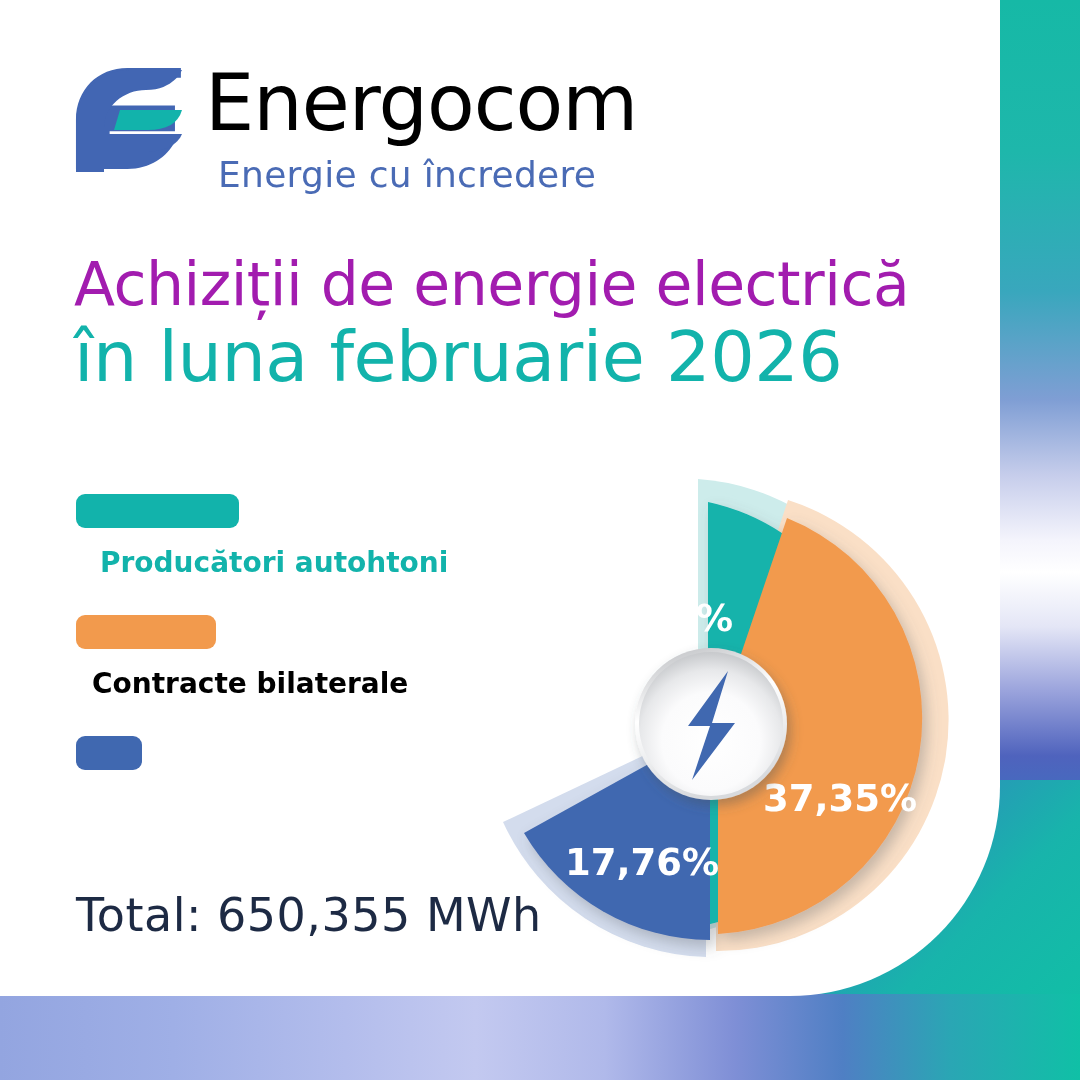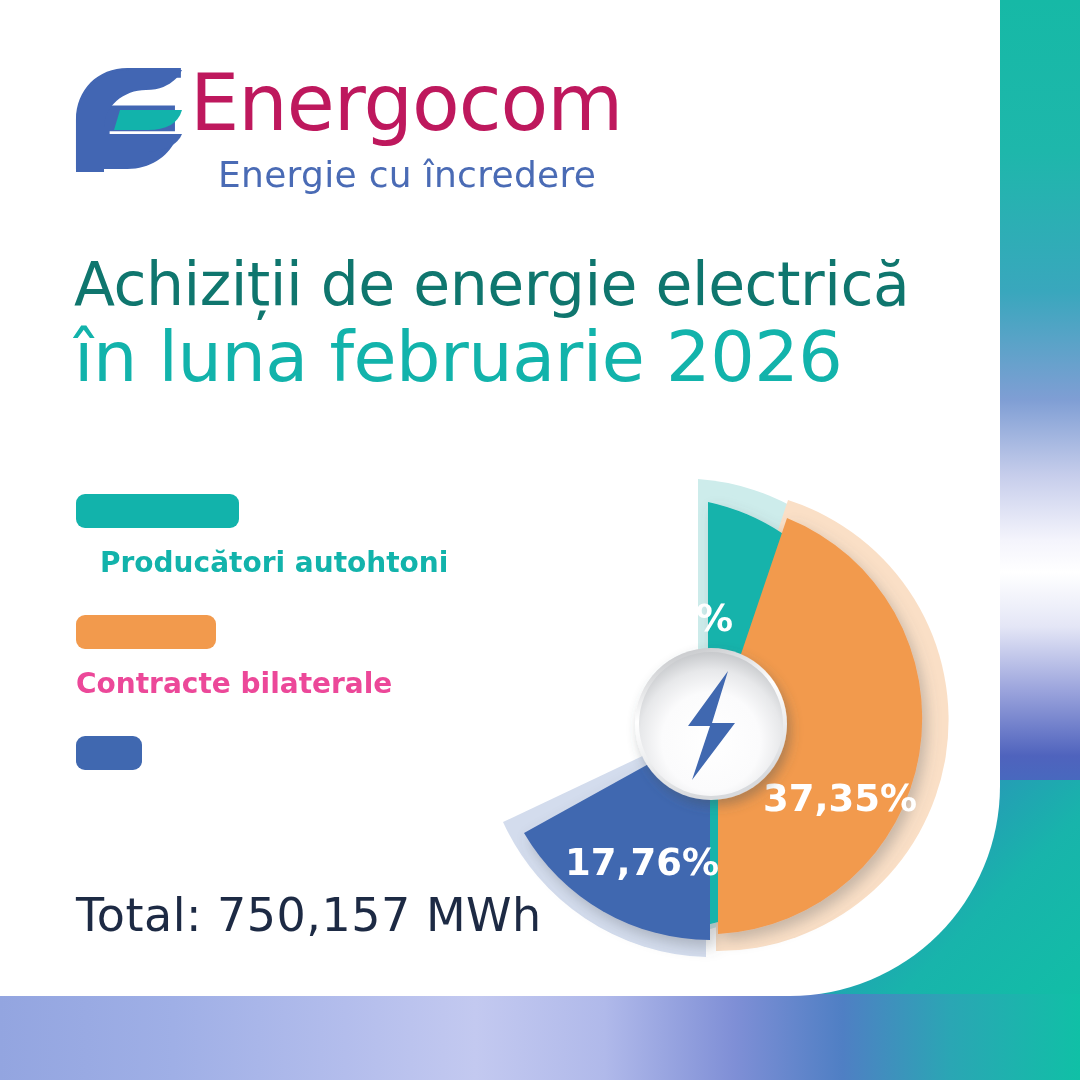--- a/index.html
+++ b/index.html
@@ -52,35 +52,35 @@
   }
   .card{
     position:absolute;left:0;top:0;width:1000px;height:996px;
     background:#ffffff;border-bottom-right-radius:210px;
   }
 
   
   .logo{position:absolute;left:74px;top:62px;width:620px;height:125px;}
   .logo-mark{position:absolute;left:0;top:4px;width:110px;height:110px;}
   .logo-word{
-    position:absolute;left:116px;top:-4px;
+    position:absolute;left:131px;top:-4px;
     font-size:78px;font-weight:400;letter-spacing:-1px;
-    color:#be185d;font-family:"DejaVu Sans",sans-serif;
+    color:#000000;font-family:"DejaVu Sans",sans-serif;
     white-space:nowrap;
   }
   .logo-tag{
     position:absolute;left:144px;top:92px;
     font-size:36px;color:#4a6bb5;letter-spacing:.3px;
     font-family:"DejaVu Sans",sans-serif;white-space:nowrap;
   }
 
   
   .headline{position:absolute;left:74px;top:252px;width:880px;}
   .h-line1{
-    font-size:60px;line-height:1.08;color:#0f766e;font-weight:400;
+    font-size:60px;line-height:1.08;color:#a21caf;font-weight:400;
     font-family:"DejaVu Sans",sans-serif;letter-spacing:-.5px;white-space:nowrap;
   }
   .h-line2{
     font-size:70px;line-height:1.16;color:#12b3ab;font-weight:400;
     font-family:"DejaVu Sans",sans-serif;letter-spacing:-.5px;white-space:nowrap;
   }
 
   
   .legend{position:absolute;left:76px;top:494px;width:400px;}
   .legend-item{margin-bottom:36px;}
@@ -134,30 +134,30 @@
 
   <div class="legend">
 
     <div class="legend-item">
       <div class="legend-bar" style="background:#12b3ab;width:163px;"></div>
       <div class="legend-label" style="color:#12b3ab;margin-left:24px;">Producători autohtoni</div>
     </div>
 
     <div class="legend-item">
       <div class="legend-bar" style="background:#f29a4d;width:140px;"></div>
-      <div class="legend-label" style="color:#ec4899;">Contracte bilaterale</div>
+      <div class="legend-label" style="color:#000000;margin-left:16px;">Contracte bilaterale</div>
     </div>
 
     <div class="legend-item">
       <div class="legend-bar" style="background:#4068b0;width:66px;"></div>
     </div>
 
   </div>
 
-  <div class="total">Total: 750,157 MWh</div>
+  <div class="total">Total: 650,355 MWh</div>
 
   <div class="pie-wrap">
     <svg class="pie-svg" viewBox="0 0 500 500">
       <defs>
         <radialGradient id="badgeGrad" cx="50%" cy="62%" r="62%">
           <stop offset="0%" stop-color="#ffffff"></stop>
           <stop offset="55%" stop-color="#fbfbfc"></stop>
           <stop offset="80%" stop-color="#e7e8ea"></stop>
           <stop offset="100%" stop-color="#c7c9cc"></stop>
         </radialGradient>

